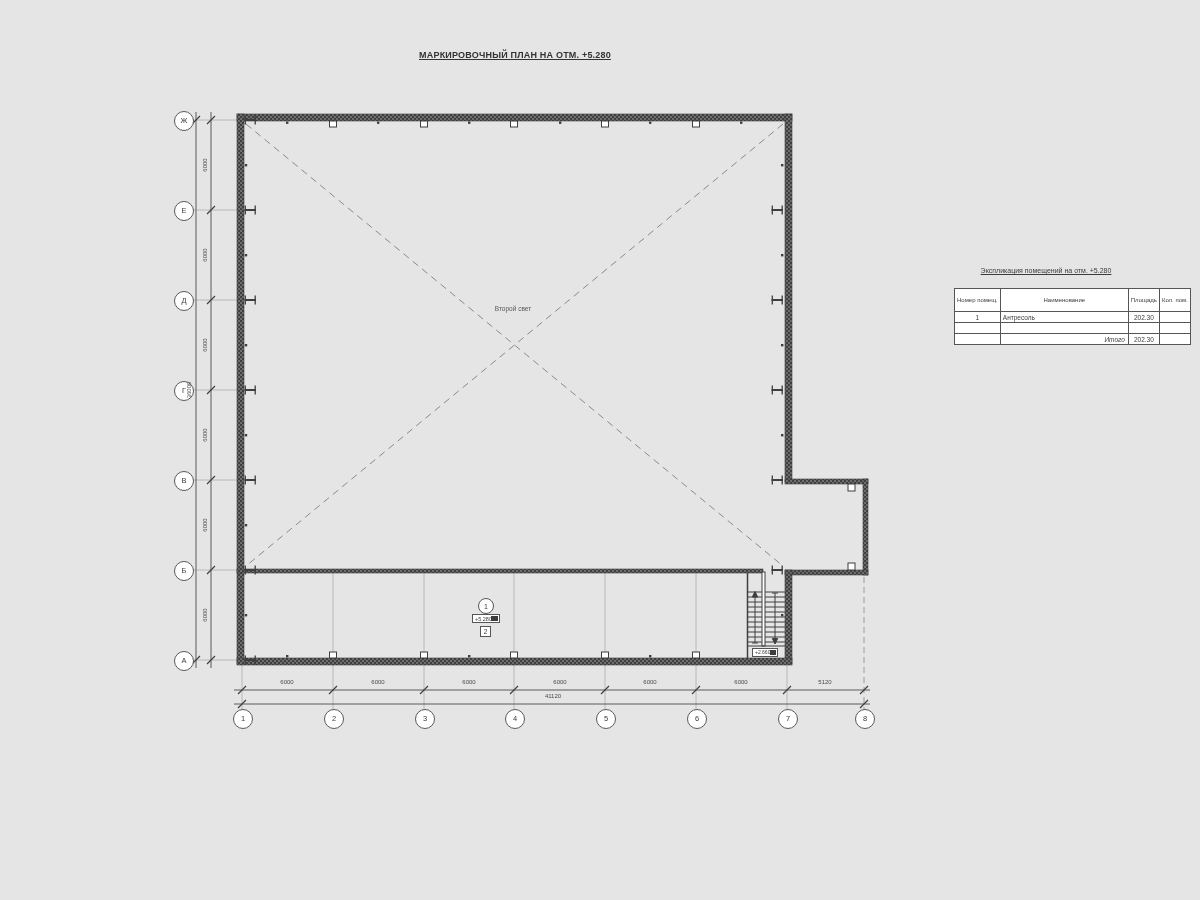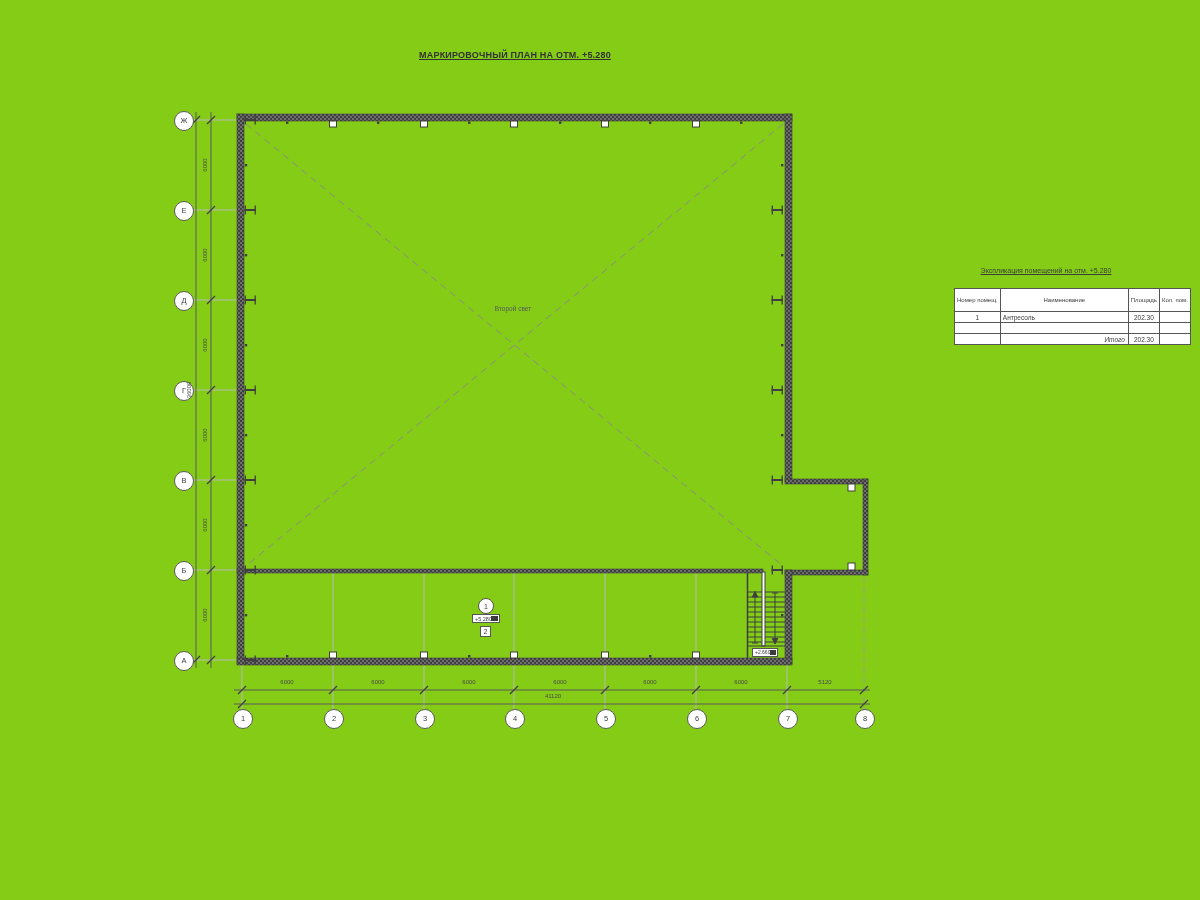--- a/index.html
+++ b/index.html
@@ -1,16 +1,16 @@
 <!DOCTYPE html>
 <html><head>
 <meta charset="utf-8">
 <style>
   html,body{margin:0;padding:0;background:#fff;}
-  #page{position:relative;width:1200px;height:900px;background:#84cc16;overflow:hidden;
+  #page{position:relative;width:1200px;height:900px;background:#e5e5e5;overflow:hidden;
         font-family:"Liberation Sans",sans-serif;color:#3c3c3c;}
   #plan-svg{position:absolute;left:0;top:0;}
   .abs{position:absolute;}
   .drawing-title{left:315px;top:50px;width:400px;text-align:center;font-size:9px;
         font-weight:bold;letter-spacing:.2px;color:#333;text-decoration:underline;white-space:nowrap;}
   .axcircle{position:absolute;width:18px;height:18px;border:1px solid #5a5a5a;border-radius:50%;
         background:#fff;display:flex;align-items:center;justify-content:center;font-size:7.5px;line-height:1;}
   .dimb{position:absolute;top:679px;width:60px;text-align:center;font-size:6px;color:#4a4a4a;}
   .diml{position:absolute;width:60px;height:8px;text-align:center;font-size:6px;color:#4a4a4a;
         transform:rotate(-90deg);}

